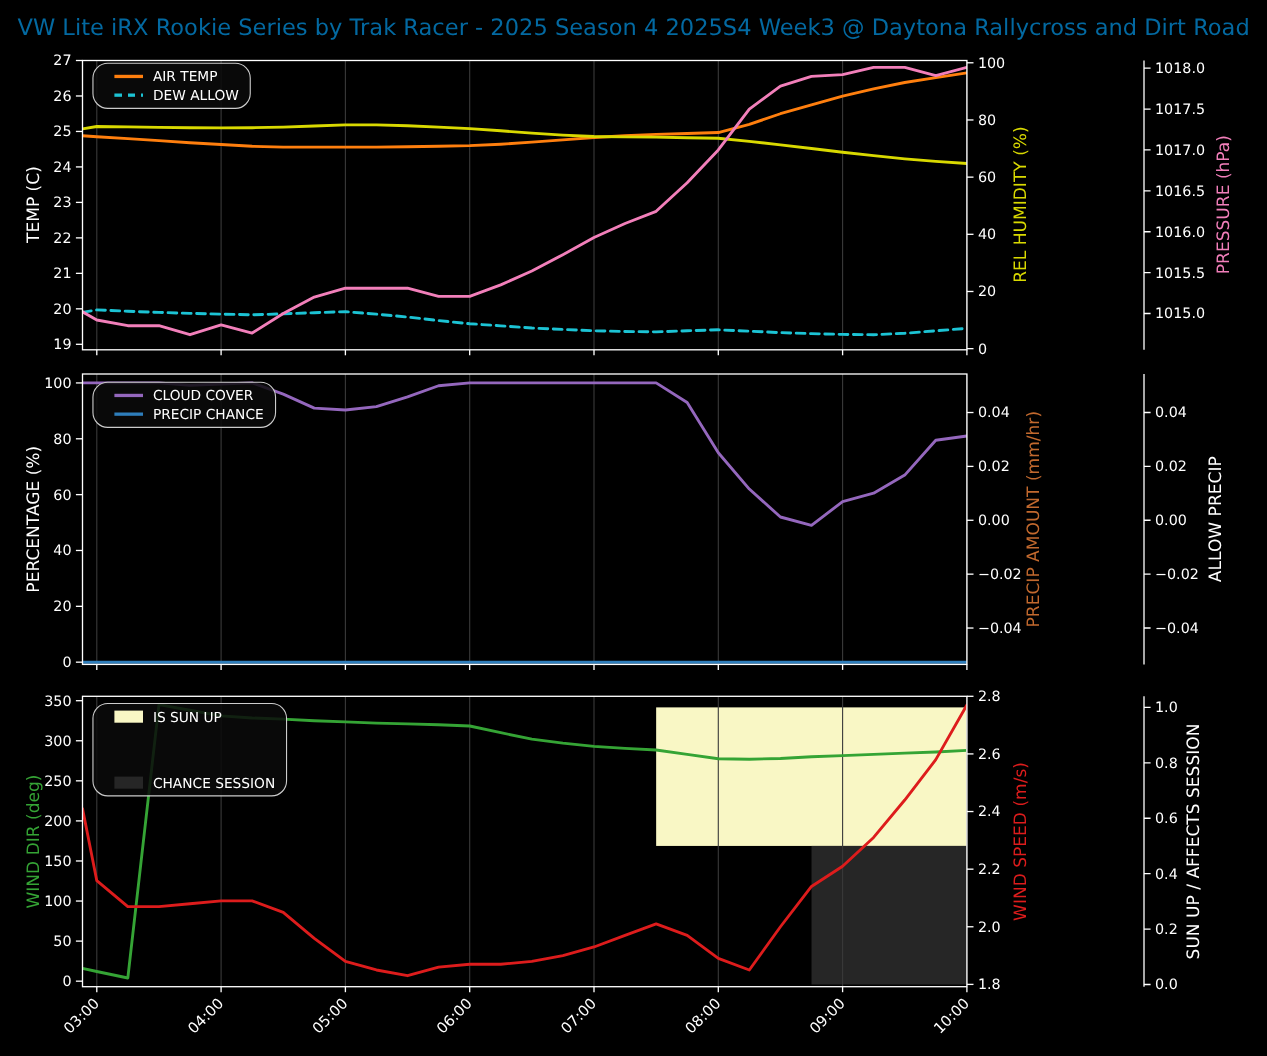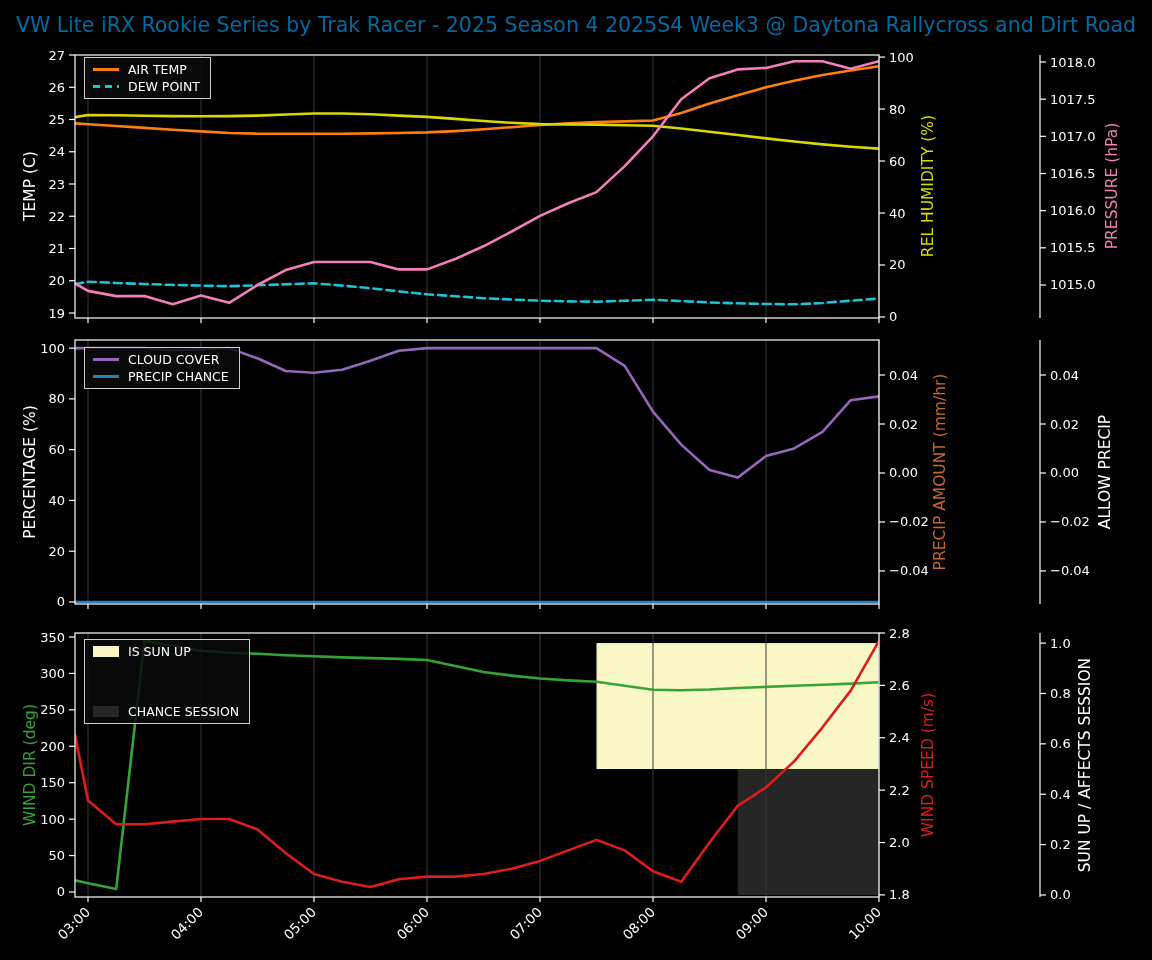--- a/index.html
+++ b/index.html
@@ -3,22 +3,22 @@
 <meta charset="utf-8">
 <style>
   html,body{margin:0;padding:0;background:#000;}
   body{width:1152px;height:960px;overflow:hidden;font-family:"DejaVu Sans","Liberation Sans",sans-serif;}
   .fig{position:relative;width:1152px;height:960px;background:#000;overflow:hidden;}
   .title{position:absolute;top:13px;left:50%;transform:translateX(-50%);white-space:nowrap;
          color:#0369a1;font-size:20.5px;font-weight:400;}
   .axlabel{position:absolute;white-space:nowrap;font-size:15.5px;color:#fff;
            transform:translate(-50%,-50%) rotate(-90deg);}
   .plot-svg{position:absolute;left:0;overflow:visible;}
-  .legend{position:absolute;background:rgba(10,10,10,0.85);border:1px solid #cccccc;border-radius:0;
-          padding:5px 10px 5px 8px;display:flex;flex-direction:column;gap:4px;z-index:6;}
+  .legend{position:absolute;background:rgba(10,10,10,0.85);border:1px solid #cccccc;border-radius:14px;
+          padding:5px 10px 5px 19px;display:flex;flex-direction:column;gap:4px;z-index:6;}
   .lrow{display:flex;align-items:center;gap:9px;}
   .ltext{color:#fff;font-size:12.5px;line-height:13px;white-space:nowrap;}
   .sw{display:inline-block;width:26px;}
   .sw.line{height:3px;}
   .sw.patch{height:11px;}
   text{font-family:"DejaVu Sans","Liberation Sans",sans-serif;}
 </style>
 </head>
 <body>
 
@@ -37,21 +37,21 @@
   <div class="axlabel" style="left: 928px; top: 765px; color: rgb(221, 28, 28);">WIND SPEED (m/s)</div>
   <div class="axlabel" style="left: 1085px; top: 765px; color: rgb(255, 255, 255);">SUN UP / AFFECTS SESSION</div>
 
   <div class="legend" style="left:84px;top:57px;">
     <div class="lrow">
       <span class="sw line" style="background: rgb(255, 127, 14);"></span>
       <span class="ltext">AIR TEMP</span>
     </div>
     <div class="lrow">
       <span class="sw line" style="background: repeating-linear-gradient(90deg, rgb(28, 195, 212) 0px, rgb(28, 195, 212) 7px, transparent 7px, transparent 12px);"></span>
-      <span class="ltext">DEW POINT</span>
+      <span class="ltext">DEW ALLOW</span>
     </div>
   </div>
 
   <div class="legend" style="left:84px;top:347px;">
     <div class="lrow">
       <span class="sw line" style="background: rgb(148, 103, 189);"></span>
       <span class="ltext">CLOUD COVER</span>
     </div>
     <div class="lrow">
       <span class="sw line" style="background: rgb(46, 126, 188);"></span>

